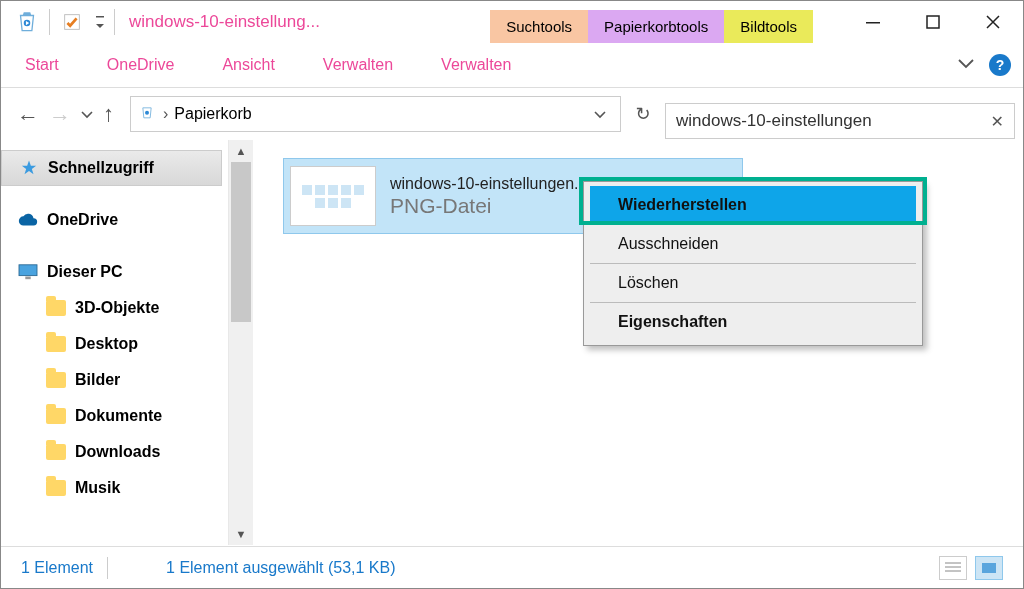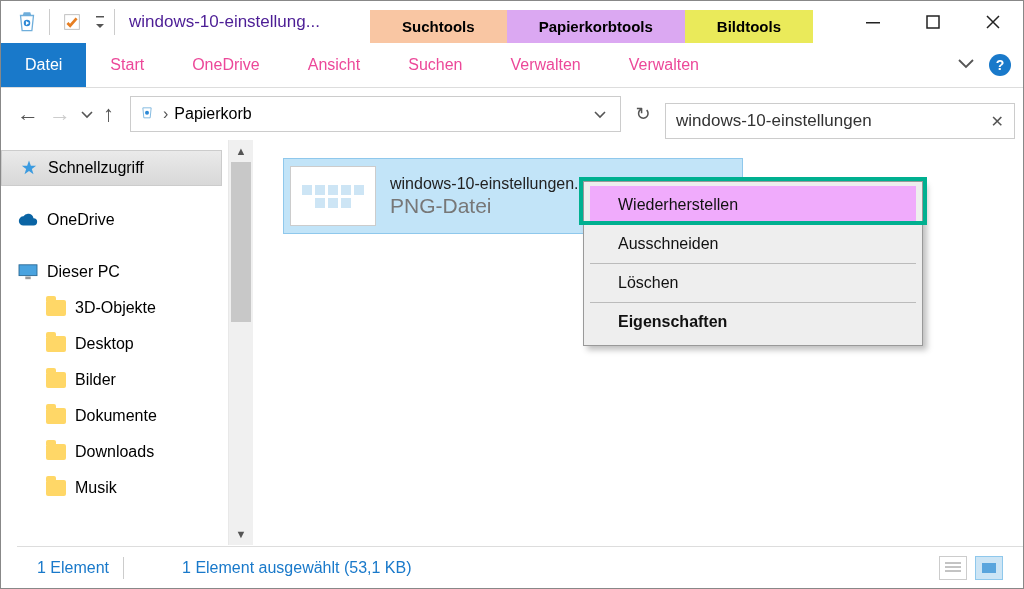--- a/index.html
+++ b/index.html
@@ -4,23 +4,23 @@
 <style>
 * { margin: 0; padding: 0; box-sizing: border-box; font-family: "Segoe UI", Arial, sans-serif; }
 body { width: 1024px; height: 589px; background: #fff; overflow: hidden; position: relative; border: 1px solid #888; }
 
 
 .titlebar { height: 42px; display: flex; align-items: center; position: relative; background: #fff; }
 .titlebar-icons { display: flex; align-items: center; gap: 0; padding-left: 8px; }
 .tb-icon { width: 36px; height: 36px; display: flex; align-items: center; justify-content: center; }
 .tb-sep { width: 1px; height: 26px; background: #ccc; margin: 0 4px; }
 .qat-chev { width: 20px; display:flex; align-items:center; justify-content:center; }
-.tb-title { padding-left: 10px; font-size: 17px; color: #4c1d95; }
+.tb-title { padding-left: 10px; font-size: 17px; color: #ec4899; }
 .tb-tools { display: flex; margin-left: auto; height: 100%; align-items:flex-end; }
-.tool-tab { padding: 8px 32px; font-size: 15px; text-align:left;font-weight:bold; }
+.tool-tab { padding: 8px 16px; font-size: 15px; text-align:left; }
 .tool-tab.search { background: #f9c6a3; }
 .tool-tab.recycle { background: #dba8f2; }
 .tool-tab.image { background: #eaea5a; }
 .win-controls { display:flex; margin-left: 30px; }
 .win-btn { width: 60px; height: 42px; display:flex; align-items:center; justify-content:center; font-size: 16px; }
 
 
 .ribbon { height: 45px; display:flex; align-items:stretch; border-bottom:1px solid #ddd; }
 .ribbon-tab { padding: 0 24px; display:flex; align-items:center; font-size: 16px; color:#ec4899; }
 .ribbon-tab.file { background:#1979ca; color:#fff; }
@@ -34,21 +34,21 @@
 .nav-arrow.disabled { color:#ccc; }
 .addr-box { flex:1; border:1px solid #ccc; height:36px; display:flex; align-items:center; padding:0 6px; font-size:16px; position:relative; }
 .addr-arrow { padding: 0 6px; color:#555; }
 .addr-dd { margin-left:auto; color:#555; padding:0 8px; }
 .refresh { width:28px; display:flex; align-items:center; justify-content:center; font-size:18px; color:#555; }
 .search-box { width: 350px; border:1px solid #ccc; height:36px; display:flex; align-items:center; padding: 0 10px; font-size:17px; color:#333;margin-top:14px; }
 .search-box .clear { margin-left:auto; font-size:16px; color:#555; }
 
 
 .main { display:flex; height: 405px; }
-.nav-pane { width: 228px; border-right:1px solid #e8e8e8; padding-top: 10px; overflow:hidden; }
+.nav-pane { width: 228px; border-right:1px solid #e8e8e8; padding-top: 10px; overflow:hidden;font-weight:bold; }
 .nav-item { display:flex; align-items:center; height:36px; padding-left: 16px; font-size:16px; gap:8px; }
 .nav-item.quick { background: linear-gradient(#eaeaea,#d8d8d8); border:1px solid #ccc; margin-right:6px; }
 .nav-sub { padding-left: 44px; }
 .nav-ico { width:22px; height:22px; display:flex; align-items:center; justify-content:center; }
 .nav-spacer { height: 16px; }
 
 .content-wrap { flex:1; position:relative; display:flex; }
 .inner-scroll { width:24px; display:flex; flex-direction:column; align-items:center; background:#f0f0f0; }
 .scroll-arrow { height:22px; display:flex; align-items:center; justify-content:center; font-size:11px; color:#555; width:100%; }
 .scroll-track { flex:1; width:100%; position:relative; }
@@ -60,25 +60,25 @@
 .file-thumb .cell { width:10px; height:10px; background:#cde5f5; }
 .file-name { font-size:16px; color:#222; line-height:1.3; }
 .file-type { font-size:21px; color:#777; }
 
 .watermark { position:absolute; top:130px; left:-50px; font-size:80px; color:#eee; font-weight:300; pointer-events:none; z-index:0; letter-spacing:2px; }
 
 
 .ctx-menu { position:absolute; top:180px; left:582px; width:340px; background:#eee; border:1px solid #999; box-shadow: 4px 4px 6px rgba(0,0,0,.25); z-index:50; padding: 4px 2px; }
 .ctx-item { padding: 10px 28px; font-size:16px; color:#111; border-bottom:1px solid #bbb; margin: 0 4px; }
 .ctx-item:last-child { border-bottom:none; font-weight:bold; }
-.ctx-item.hl { background:#f0abfc; }
+.ctx-item.hl { background:#0ea5e9;font-weight:bold; }
 .ctx-highlight-ring { position:absolute; top:176px; left:578px; width:348px; height:48px; border:4px solid #00b090; z-index:60; pointer-events:none; }
 
 
-.statusbar { position:absolute; bottom:0; left:16px; right:0; height:42px; border-top:1px solid #ddd; display:flex; align-items:center; padding: 0 20px; font-size:16px; color:#1979ca; }
+.statusbar { position:absolute; bottom:0; left:0; right:0; height:42px; border-top:1px solid #ddd; display:flex; align-items:center; padding: 0 20px; font-size:16px; color:#1979ca; }
 .status-sep { width:1px; height:22px; background:#ccc; margin: 0 14px; }
 .status-text2 { color:#1979ca;margin-left:44px; }
 .view-icons { margin-left:auto; display:flex; gap:8px; align-items:center; }
 .view-btn { width:28px; height:24px; border:1px solid #ccc; display:flex; align-items:center; justify-content:center; }
 .view-btn.active { background:#cde5f5; border-color:#8fc8ec; }
 
 
 .folder-ico { width:20px; height:16px; background:#ffd767; border-radius:2px; position:relative; }
 .folder-ico::before { content:""; position:absolute; top:-4px; left:0; width:10px; height:5px; background:#ffd767; border-radius:2px 2px 0 0; }
 </style>
@@ -129,25 +129,23 @@
       </div>
     <div class="win-btn">
         <svg width="14" height="14">
           <path stroke="#222" stroke-width="1.5" d="M1 1l12 12M13 1L1 13"></path>
         </svg>
       </div>
   </div>
 </div>
 
 <div class="ribbon">
-  <div class="ribbon-tab file">Datei</div>
   <div class="ribbon-tab">Start</div>
   <div class="ribbon-tab">OneDrive</div>
   <div class="ribbon-tab">Ansicht</div>
-  <div class="ribbon-tab">Suchen</div>
   <div class="ribbon-tab">Verwalten</div>
   <div class="ribbon-tab">Verwalten</div>
   <div class="ribbon-right">
     <span><svg width="18" height="12">
           <path fill="none" stroke="#555" stroke-width="1.8" d="M2 2l7 7 7-7"></path>
         </svg></span>
     <div class="help-circle">?</div>
   </div>
 </div>
 

